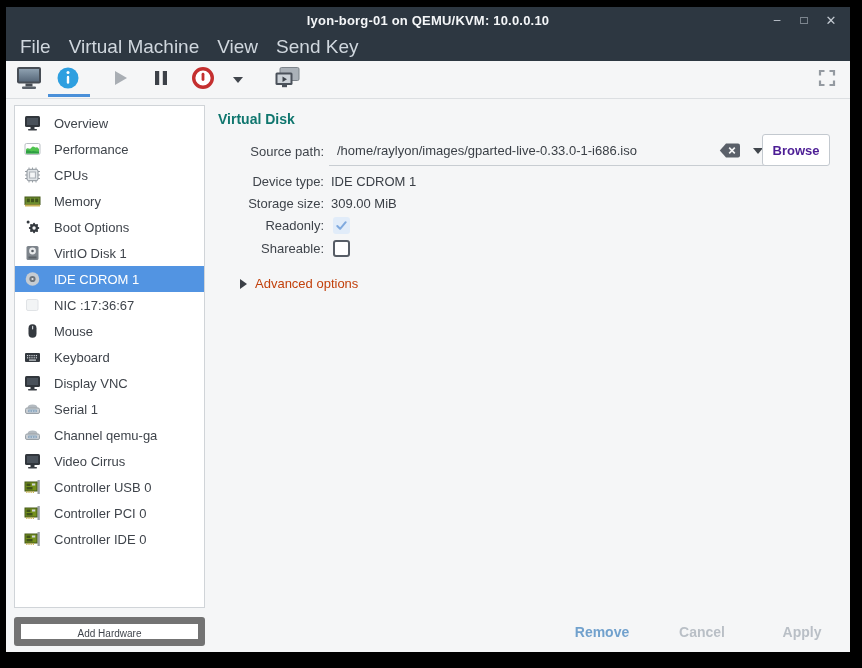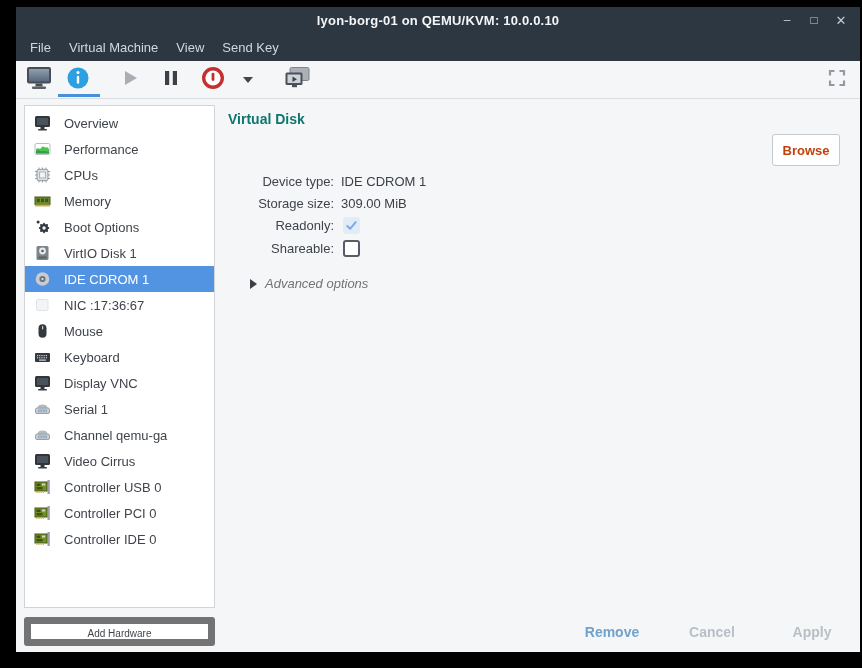--- a/index.html
+++ b/index.html
@@ -1,30 +1,30 @@
 <!DOCTYPE html>
 <html><head>
 <meta charset="utf-8">
 <style>
   * { margin:0; padding:0; box-sizing:border-box; }
   html,body { width:862px; height:668px; }
   body { background:#000; font-family:"Liberation Sans", sans-serif; position:relative; overflow:hidden; }
 
-  .window { position:absolute; left:16px; top:7px; width:844px; height:645px; background:#f5f6f7; overflow:hidden; }
+  .window { position:absolute; left:6px; top:7px; width:844px; height:645px; background:#f5f6f7; overflow:hidden; }
 
   
   .titlebar { position:absolute; left:0; top:0; width:100%; height:26px; background:#2d3741; display:flex; align-items:center; justify-content:center; }
   .title-text { color:#f4f6f8; font-size:13px; font-weight:bold; letter-spacing:.2px; }
   .win-controls { position:absolute; right:10px; top:0; height:26px; display:flex; align-items:center; gap:9px; }
   .win-btn { width:18px; height:18px; display:flex; align-items:center; justify-content:center; color:#c3cad2; font-size:12px; cursor:default; }
   .win-btn.close { font-size:13px; }
 
   
   .menubar { position:absolute; left:0; top:26px; width:100%; height:28px; background:#2d3741; display:flex; align-items:center; padding-left:5px; }
-  .menu-item { color:#d0d7de; font-size:13px; padding:5px 9px; }
+  .menu-item { color:#d0d7de; font-size:19px; padding:5px 9px; }
 
   
   .toolbar { position:absolute; left:0; top:54px; width:100%; height:38px; background:#f5f6f7; border-bottom:1px solid #dcdfe2; }
   .tb-btn { position:absolute; top:4px; width:30px; height:30px; display:flex; align-items:center; justify-content:center; }
   .tb-underline { position:absolute; left:42px; top:33px; width:42px; height:3px; background:#4a90d9; }
   .caret-down { width:0; height:0; border-left:5px solid transparent; border-right:5px solid transparent; border-top:6px solid #41464d; }
 
   
   .hw-list { position:absolute; left:8px; top:98px; width:191px; height:503px; background:#fff; border:1px solid #d0d4d8; overflow:hidden; padding-top:4px; }
   .list-row { height:26px; display:flex; align-items:center; padding-left:9px; gap:13px; }
@@ -38,36 +38,36 @@
   
   .page-title { position:absolute; left:212px; top:104px; font-size:14px; font-weight:bold; color:#0f766e; }
   .frow { position:absolute; display:flex; align-items:center; }
   .flabel { width:106px; text-align:right; font-size:13px; color:#3f444b; flex:none; }
   .fvalue { margin-left:7px; font-size:13px; color:#3b4047; }
 
   .src-row { left:212px; top:128px; height:32px; width:620px; }
   .entry { margin-left:5px; width:440px; height:30px; border-bottom:1px solid #c8cdd2; display:flex; align-items:center; padding:0 6px 0 8px; }
   .entry-text { flex:1; font-size:13px; color:#3b4047; white-space:nowrap; overflow:hidden; }
   .entry-clear { display:flex; align-items:center; margin-right:12px; }
-  .browse-btn { position:absolute; left:756px; top:127px; width:68px; height:32px; background:#fff; border:1px solid #c3c9cf; border-radius:3px; font-size:13px; font-weight:bold; color:#c2410c; display:flex; align-items:center; justify-content:center; }
+  .browse-btn { position:absolute; left:756px; top:127px; width:68px; height:32px; background:#fff; border:1px solid #c3c9cf; border-radius:3px; font-size:13px; font-weight:bold; color:#4c1d95; display:flex; align-items:center; justify-content:center; }
 
   .row-device { left:212px; top:164px; height:20px; }
   .row-storage { left:212px; top:186px; height:20px; }
   .row-readonly { left:212px; top:208px; height:20px; }
   .row-shareable { left:212px; top:231px; height:20px; }
 
   .checkbox { margin-left:9px; width:17px; height:17px; border-radius:3px; display:flex; align-items:center; justify-content:center; }
   .checkbox.unchecked { background:#fff; border:2px solid #575d66; }
   .checkbox.readonly-style { background:#e1ecf9; }
   .checkbox .tick { display:none; }
   .checkbox.checked .tick { display:block; }
 
   .expander { position:absolute; left:234px; top:269px; display:flex; align-items:center; gap:8px; }
   .expander-arrow { width:0; height:0; border-top:5px solid transparent; border-bottom:5px solid transparent; border-left:7px solid #3b4047; }
-  .expander-label { font-size:13px; color:#737373;font-style:italic; }
+  .expander-label { font-size:13px; color:#c2410c; }
 
   
   .footer-btn { position:absolute; top:612px; height:26px; width:92px; display:flex; align-items:center; justify-content:center; font-size:14px; font-weight:bold; }
   .btn-remove { left:550px; color:#71a1cd; }
   .btn-cancel { left:650px; color:#b9bfc6; }
   .btn-apply  { left:750px; color:#b9bfc6; }
 </style>
 </head>
 <body>
 
@@ -400,20 +400,33 @@
           <span class="li-label"></span>
         </div>
       </div>
 
     <div class="add-hw-btn">
       <span>Add Hardware</span>
     </div>
 
     <div class="page-title">Virtual Disk</div>
 
+    <div class="frow src-row">
+      <span class="flabel">Source path:</span>
+      <div class="entry">
+        <span class="entry-text">/home/raylyon/images/gparted-live-0.33.0-1-i686.iso</span>
+        <span class="entry-clear">
+          <svg width="22" height="15" viewBox="0 0 22 15">
+            <path d="M7 0.5 H19 a2 2 0 0 1 2 2 V12.5 a2 2 0 0 1 -2 2 H7 L0.8 7.5 Z" fill="#5a6069"></path>
+            <path d="M10.2 4.6 L15.8 10.4 M15.8 4.6 L10.2 10.4" stroke="#f5f6f7" stroke-width="1.6"></path>
+          </svg>
+        </span>
+        <span class="caret-down"></span>
+      </div>
+    </div>
     <button class="browse-btn" style="border-style:solid;">Browse</button>
 
     <div class="frow row-device">
       <span class="flabel">Device type:</span>
       <span class="fvalue">IDE CDROM 1</span>
     </div>
 
     <div class="frow row-storage">
       <span class="flabel">Storage size:</span>
       <span class="fvalue">309.00 MiB</span>

